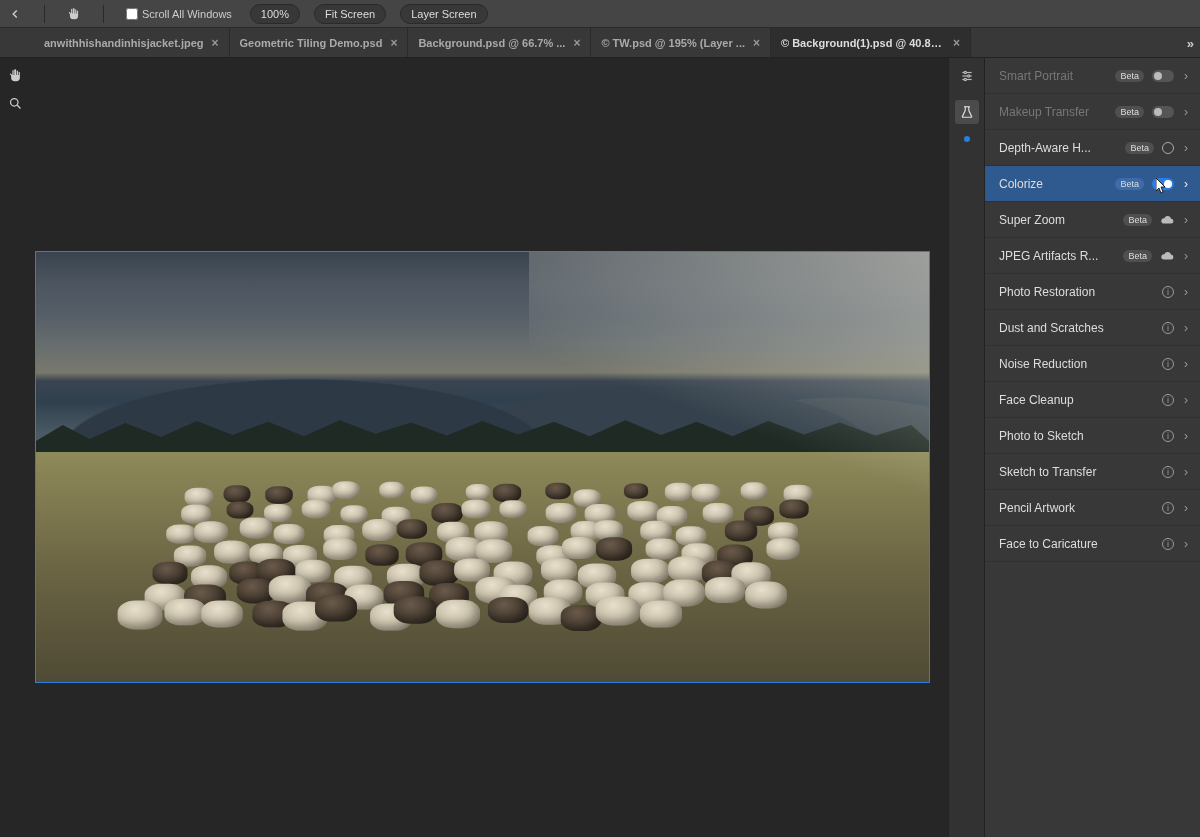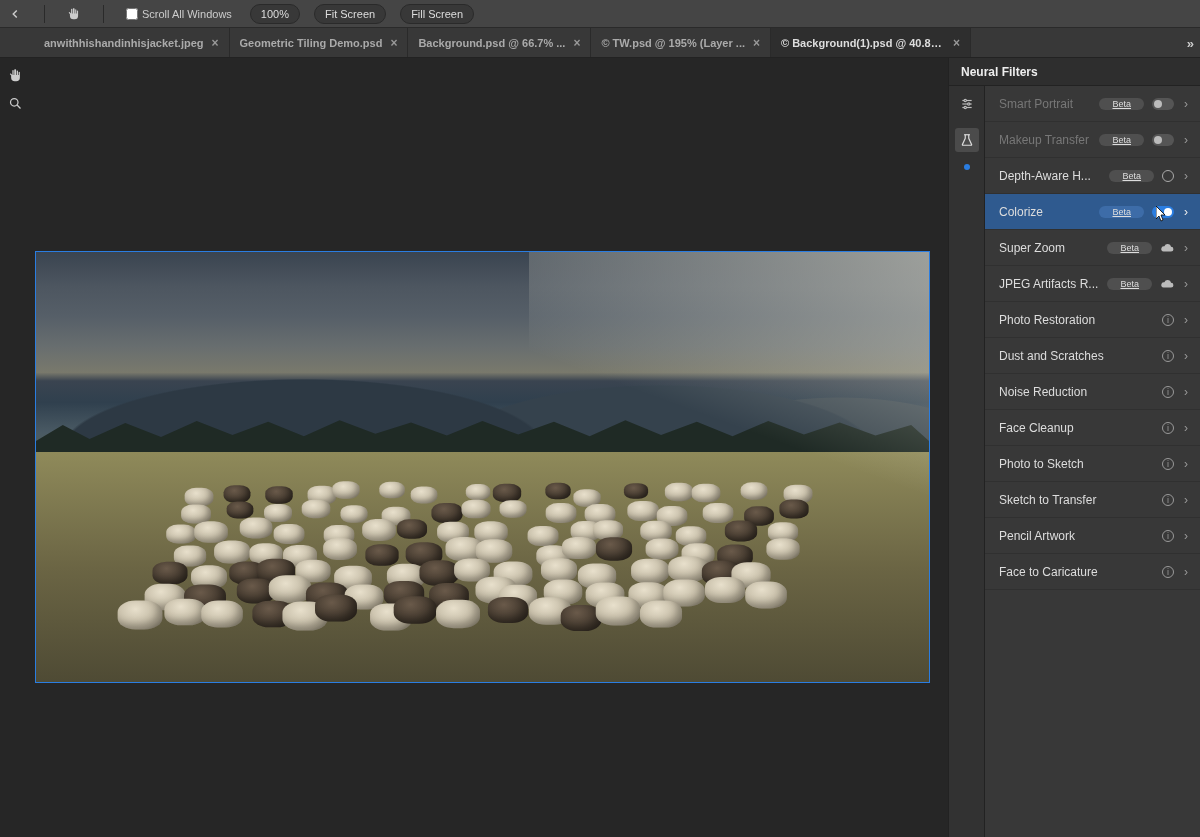--- a/index.html
+++ b/index.html
@@ -164,21 +164,21 @@
     position:relative;
   }
   .filter-item.selected{background:#2f5a8f;}
   .filter-item .fname{
     flex:1;font-size:12px;color:#ddd;
     white-space:nowrap;overflow:hidden;text-overflow:ellipsis;
   }
   .filter-item.disabled .fname{color:#777;}
   .badge{
     background:#4f4f4f;color:#ddd;font-size:9px;
-    padding:1px 13px;border-radius:6px;text-decoration:underline;
+    padding:1px 5px;border-radius:6px;
   }
   .filter-item.selected .badge{background:#3d6ca8;}
   .toggle{
     width:22px;height:12px;border-radius:6px;background:#555;
     position:relative;flex-shrink:0;
   }
   .toggle::after{
     content:"";position:absolute;width:8px;height:8px;border-radius:50%;
     background:#bbb;top:2px;left:2px;
   }
@@ -216,21 +216,21 @@
         <path d="M12 2a1 1 0 011 1v8h1V5a1 1 0 112 0v6h1V7a1 1 0 112 0v8a6 6 0 01-6 6h-2a6 6 0 01-6-6v-3l-1.5-1.5a1 1 0 111.4-1.4L7 11V4a1 1 0 112 0v7h1V3a1 1 0 011-1z"></path>
       </svg>
   </div>
   <div class="tb-sep"></div>
   <label class="tb-check">
     <input type="checkbox" style="">
     <span>Scroll All Windows</span>
   </label>
   <button class="tb-btn">100%</button>
   <button class="tb-btn">Fit Screen</button>
-  <button class="tb-btn">Fill Screen</button>
+  <button class="tb-btn">Layer Screen</button>
 </div>
 
 <div class="tabstrip">
 
   <div id="tabs-host" style="display: flex;">
       <div class="tab">
         <span class="label">anwithhishandinhisjacket.jpeg</span>
         <span class="close">×</span>
       </div>
       <div class="tab">
@@ -382,21 +382,20 @@
           <i style="left: 366.549px; top: 122.505px; transform: scale(1.24026);"></i>
           <i style="left: 398.362px; top: 129.965px; transform: scale(1.1926); background: radial-gradient(at 40% 30%, rgb(106, 90, 74), rgb(59, 50, 40) 70%, rgb(36, 30, 24) 100%);"></i>
           <i style="left: 435.278px; top: 123.433px; transform: scale(1.30913);"></i>
           <i style="left: 477.791px; top: 125.749px; transform: scale(1.238);"></i>
         </div>
       <div class="lightrays"></div>
     </div>
   </div>
 
   <div class="rightpanel">
-    <div class="rp-header">Neural Filters</div>
     <div class="rp-body">
       <div class="rp-sidebar">
         <div class="sicon">
           <svg width="14" height="14" viewBox="0 0 24 24" fill="none" stroke="#bbb" stroke-width="2">
               <line x1="4" y1="6" x2="20" y2="6"></line>
               <line x1="4" y1="12" x2="20" y2="12"></line>
               <line x1="4" y1="18" x2="20" y2="18"></line>
               <circle cx="9" cy="6" r="2" fill="#323232"></circle>
               <circle cx="15" cy="12" r="2" fill="#323232"></circle>
               <circle cx="9" cy="18" r="2" fill="#323232"></circle>

